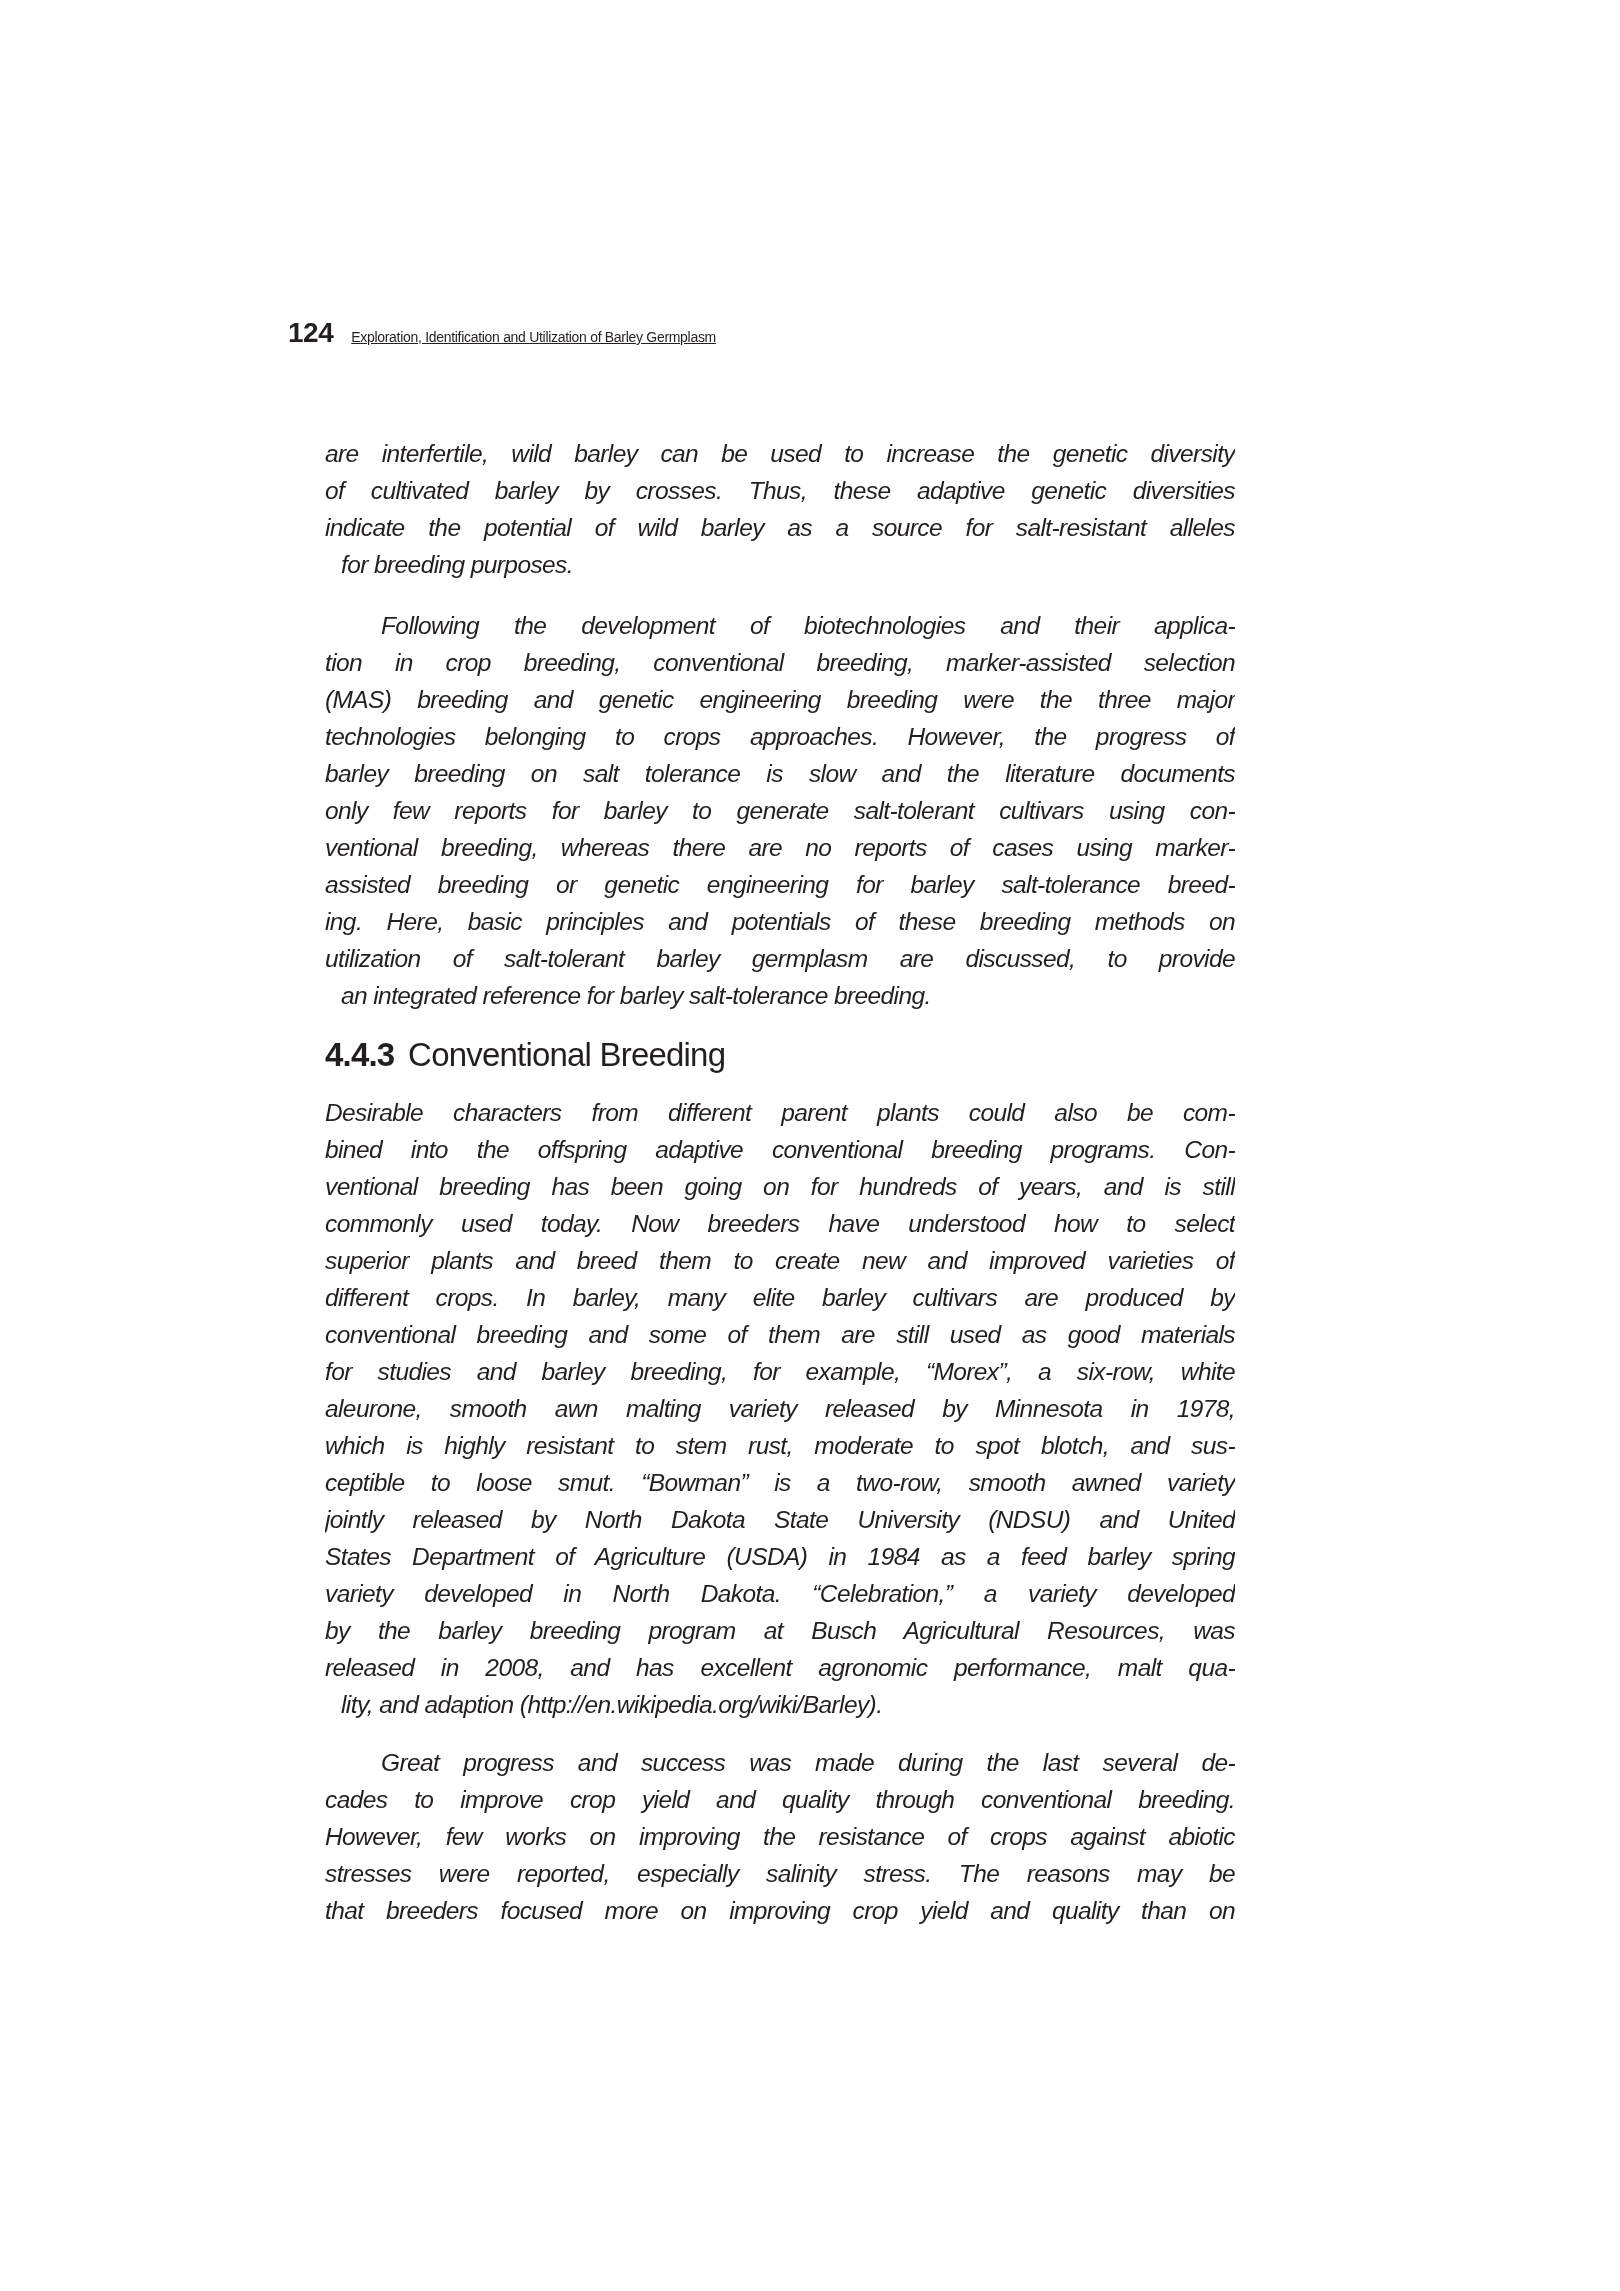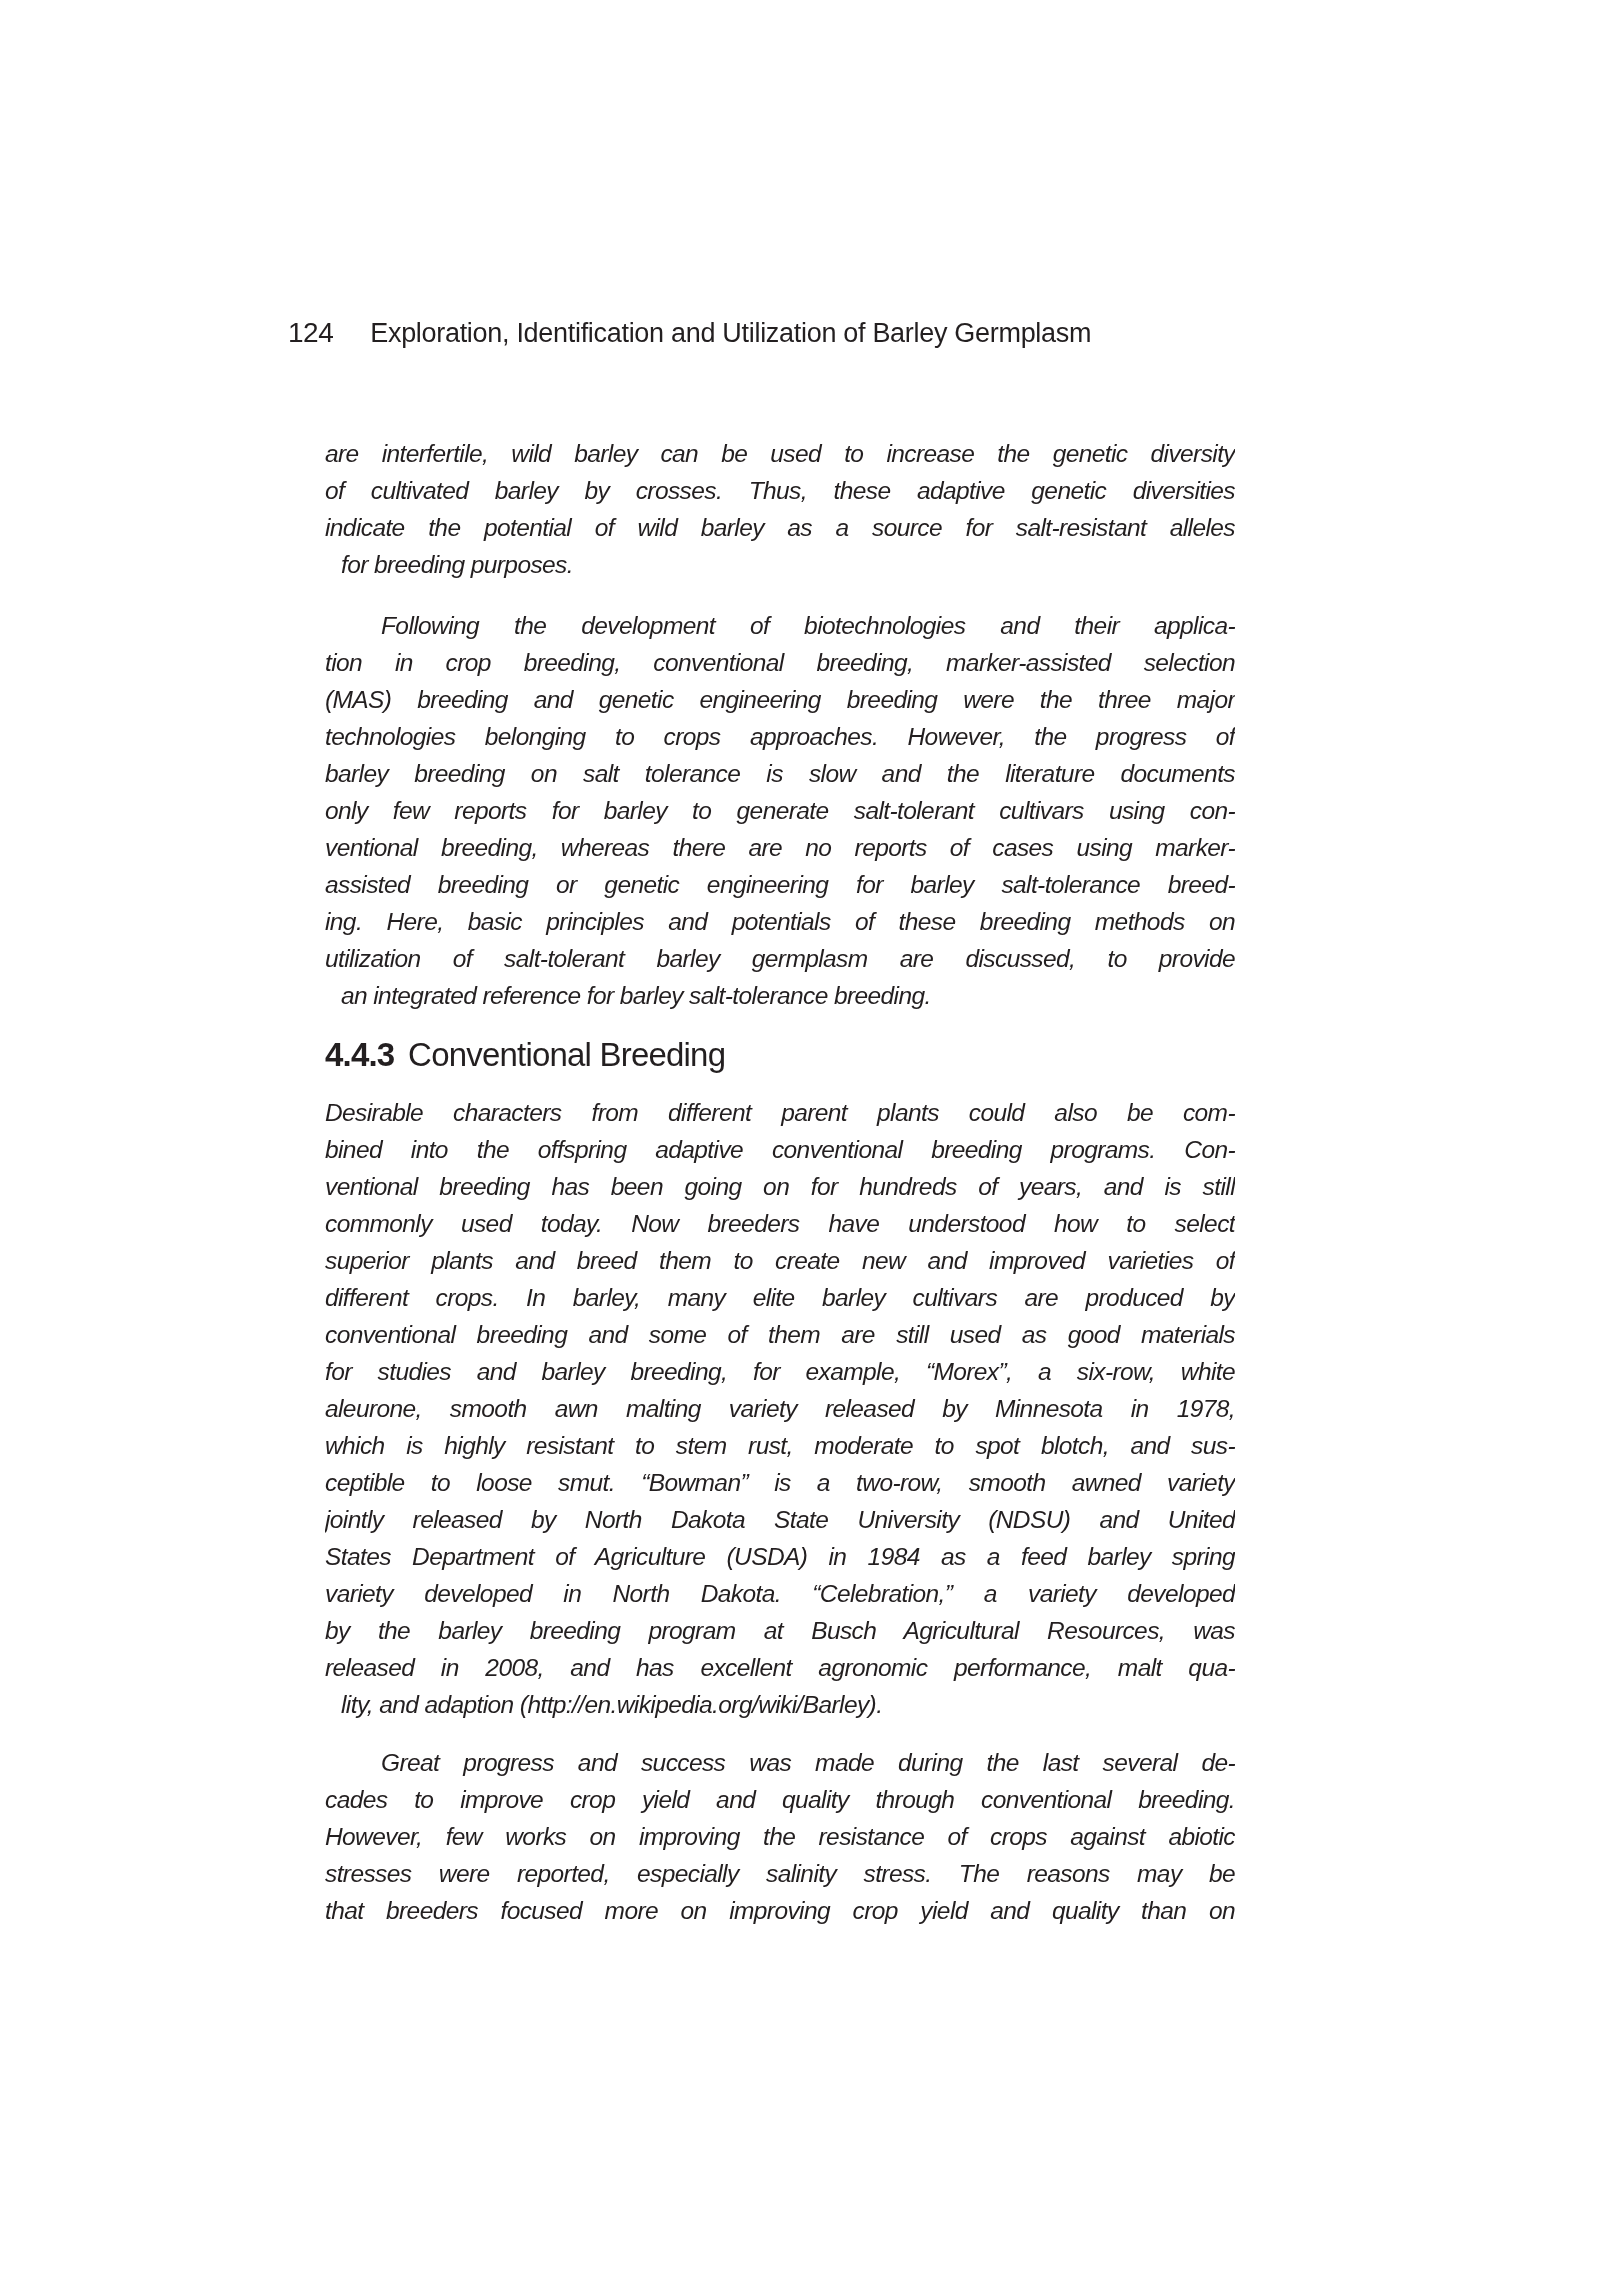--- a/index.html
+++ b/index.html
@@ -1,20 +1,20 @@
 <!DOCTYPE html>
 <html><head>
 <meta charset="utf-8">
 <style>
   html, body { margin: 0; padding: 0; background: #ffffff; }
   body { width: 1620px; height: 2292px; position: relative; overflow: hidden; }
   .page { position: absolute; left: 0; top: 0; width: 1620px; height: 2292px; background: #fff; color: #231f20; font-family: "Liberation Sans", sans-serif; }
   .running-head { position: absolute; left: 288px; top: 317px; height: 35px; white-space: nowrap; }
-  .page-number { font-size: 28px; letter-spacing: -0.5px; vertical-align: baseline; }
-  .running-title { font-size: 27px; margin-left: 37px; letter-spacing: -0.3px; vertical-align: baseline; }
+  .page-number { font-size: 28px; letter-spacing: -0.5px; vertical-align: baseline; font-weight: bold; }
+  .running-title { font-size: 14px; margin-left: 18px; letter-spacing: -0.3px; vertical-align: baseline; text-decoration: underline; }
   .text-block { position: absolute; left: 325px; width: 910px; }
   .line { display: block; height: 37px; line-height: 37px; font-size: 24.5px; letter-spacing: -0.6px; white-space: nowrap; text-align: justify; text-align-last: justify; overflow: hidden; font-style: italic; }
   .line.last { text-align-last: left; margin-left: 16px; }
   .line.indent { padding-left: 56px; margin-top: 24px; }
   .heading { position: absolute; left: 325px; top: 1033px; font-size: 33px; letter-spacing: -0.8px; line-height: 43px; white-space: nowrap; }
   .heading .num { margin-right: 13.7px; font-weight: bold; }
 </style>
 </head>
 <body>
 

